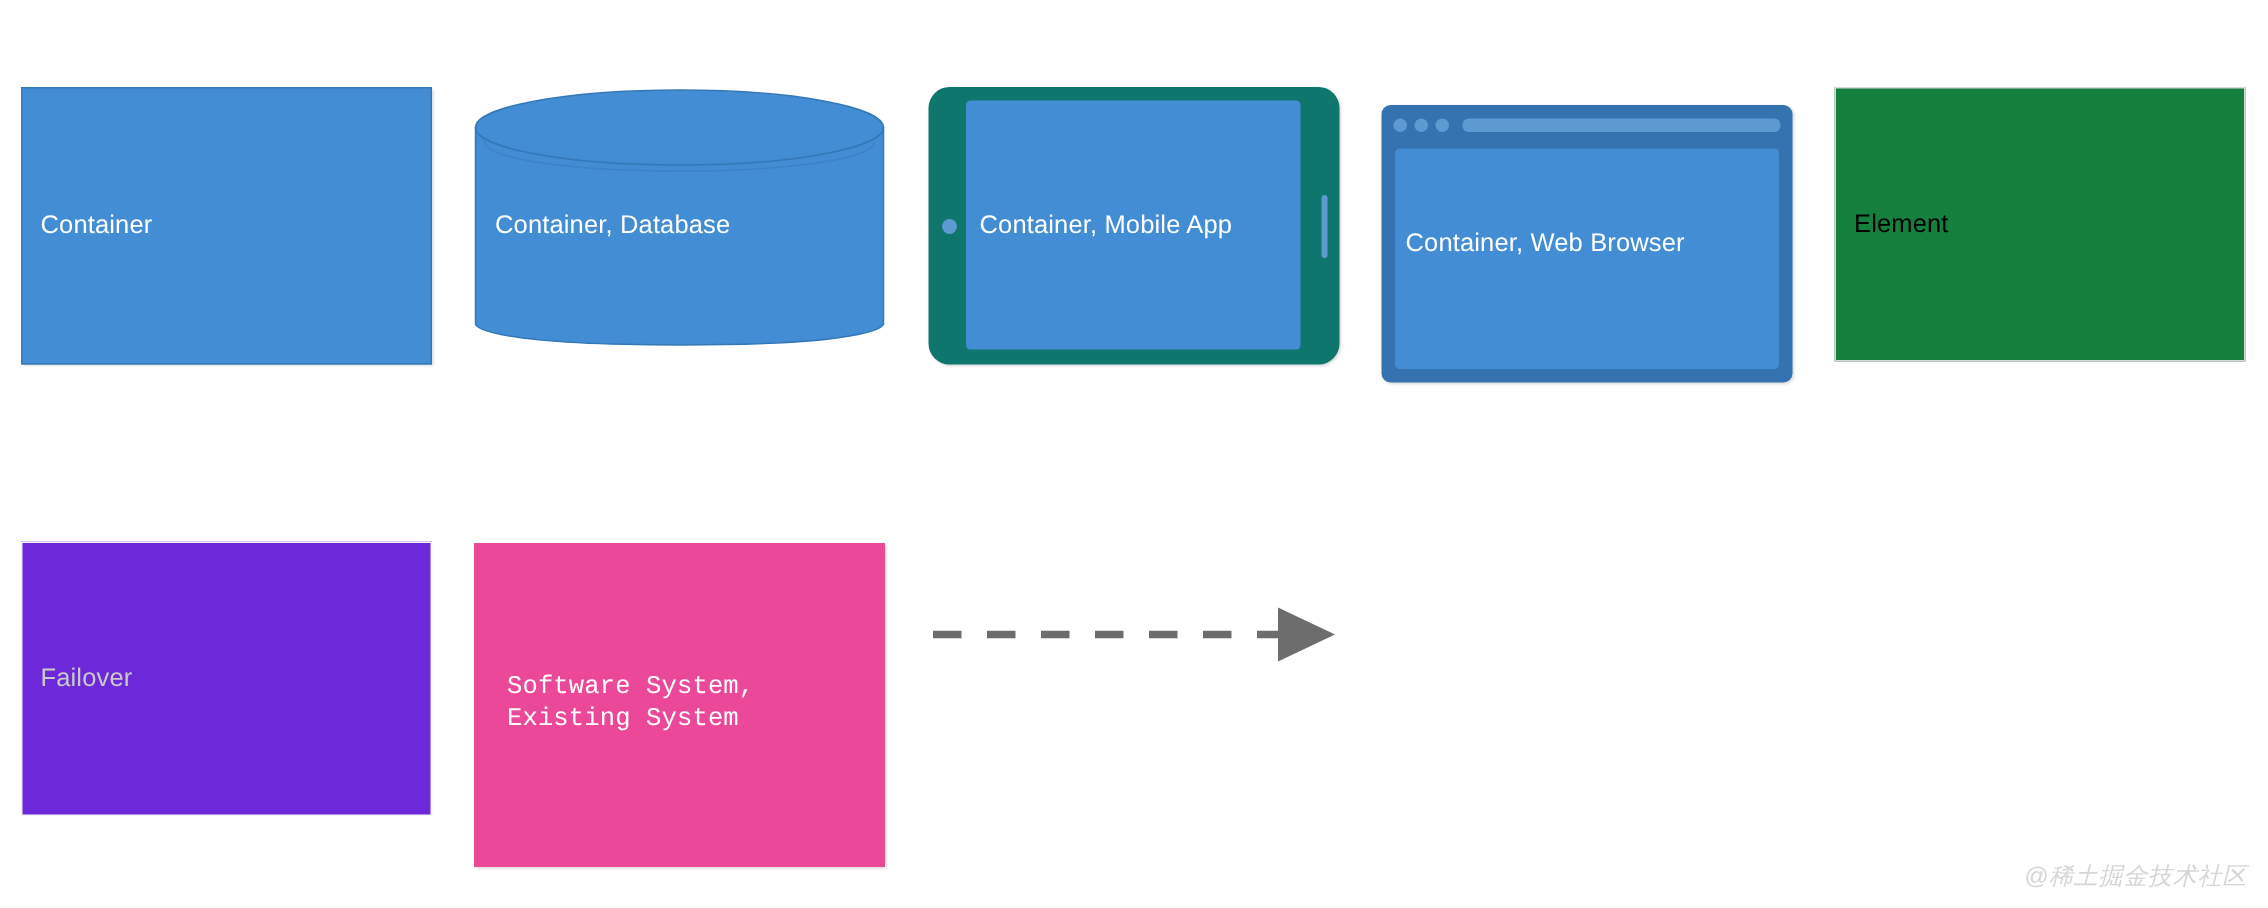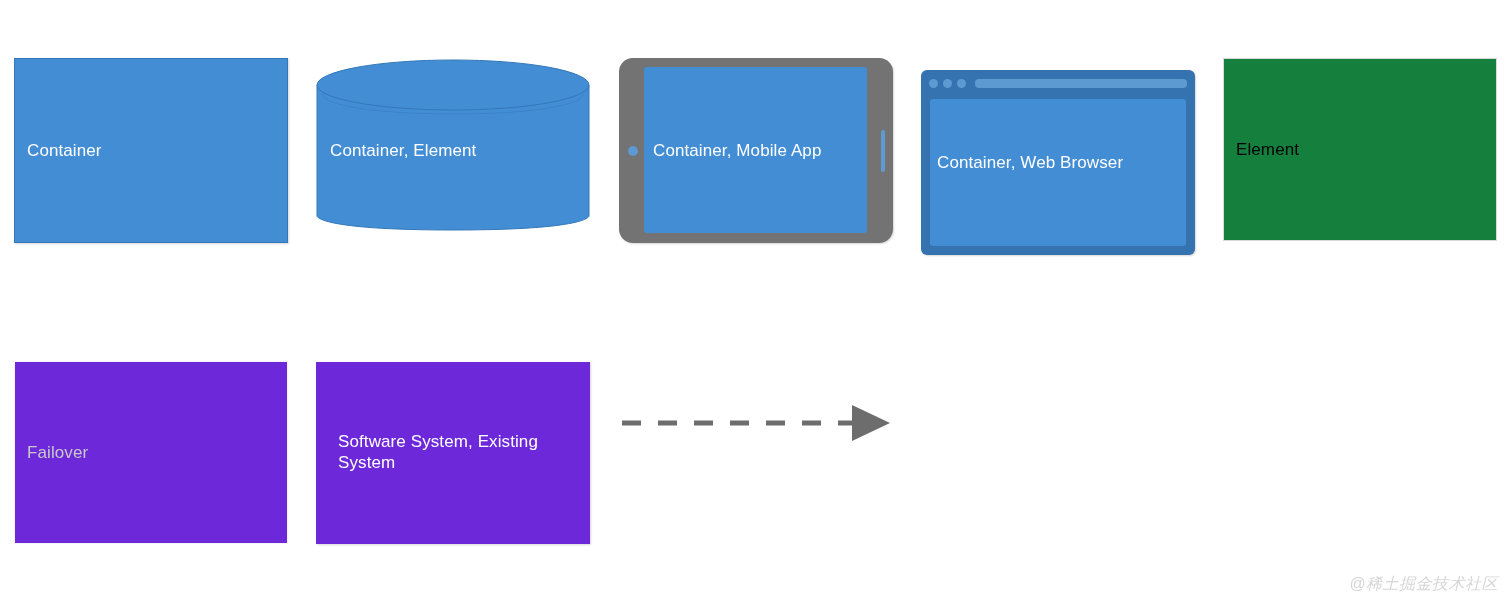--- a/index.html
+++ b/index.html
@@ -74,21 +74,21 @@
     padding: 0 14px;
   }
 
   
   .node-mobile {
     position: absolute;
     left: 619px;
     top: 58px;
     width: 274px;
     height: 185px;
-    background: #737373;
+    background: #0f766e;
     border-radius: 14px;
     box-shadow: 1px 1px 2px rgba(0,0,0,0.16);
   }
   .node-mobile .tablet-screen {
     position: absolute;
     left: 25px;
     top: 9px;
     width: 223px;
     height: 166px;
     background: #438DD5;
@@ -209,23 +209,24 @@
     color: #c9c9c9;
     padding: 0 12px;
   }
 
   
   .node-existing {
     position: absolute;
     left: 316px;
     top: 362px;
     width: 274px;
-    height: 182px;
-    background: #6d28d9;
+    height: 216px;
+    background: #ec4899;
     box-shadow: 1px 1px 2px rgba(0,0,0,0.16);
+    font-family: Liberation Mono, monospace;
   }
   .node-existing .shape-label {
     top: 50%;
     transform: translateY(-50%);
     color: #ffffff;
     padding: 0 22px;
   }
 
   
   .node-relationship {
@@ -272,21 +273,21 @@
   <div class="node-container">
     <div class="shape-label">Container</div>
   </div>
 
   <div class="node-database">
     <svg class="cyl-svg" width="274" height="186" viewBox="0 0 274 186">
       <path d="M1,27 L1,158 C1,158 1,172 137,172 C273,172 273,158 273,158 L273,27 Z" fill="#438DD5" stroke="#3478b8" stroke-width="1"></path>
       <ellipse cx="137" cy="27" rx="136" ry="25" fill="#438DD5" stroke="#3478b8" stroke-width="1"></ellipse>
       <path d="M7,36 C7,48 64,56 137,56 C210,56 267,48 267,36" fill="none" stroke="#3b81c4" stroke-width="1" opacity="0.85"></path>
     </svg>
-    <div class="shape-label">Container, Element</div>
+    <div class="shape-label">Container, Database</div>
   </div>
 
   <div class="node-mobile">
     <div class="tablet-screen"></div>
     <div class="tablet-home"></div>
     <div class="tablet-speaker"></div>
     <div class="shape-label">Container, Mobile App</div>
   </div>
 
   <div class="node-browser">

